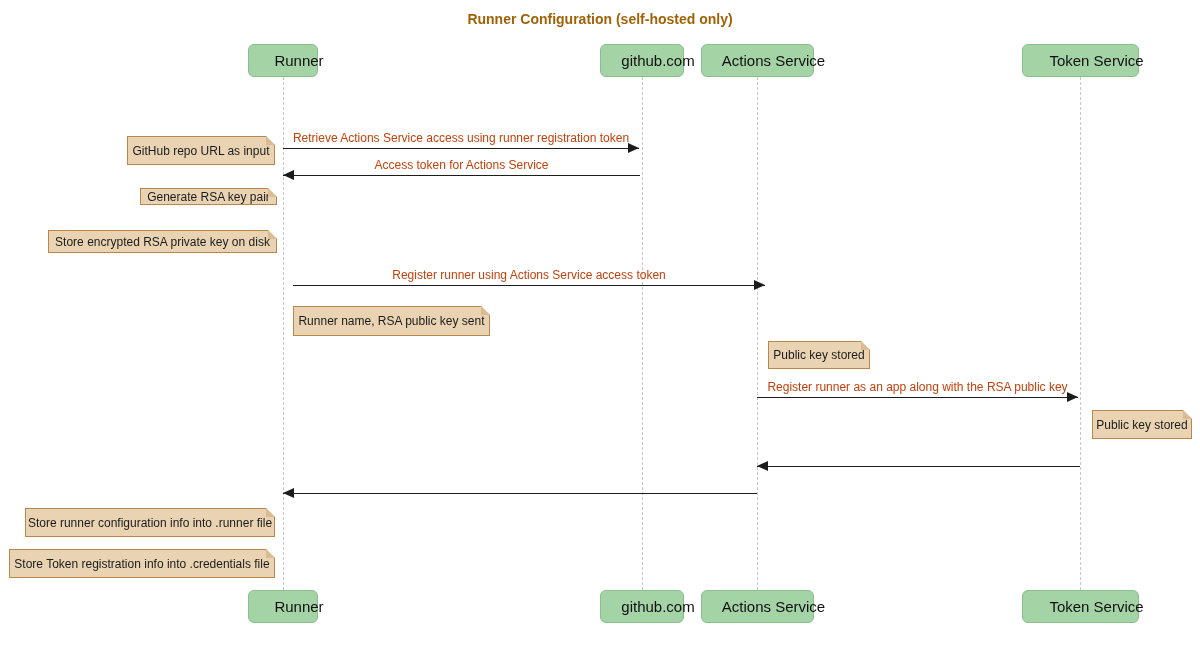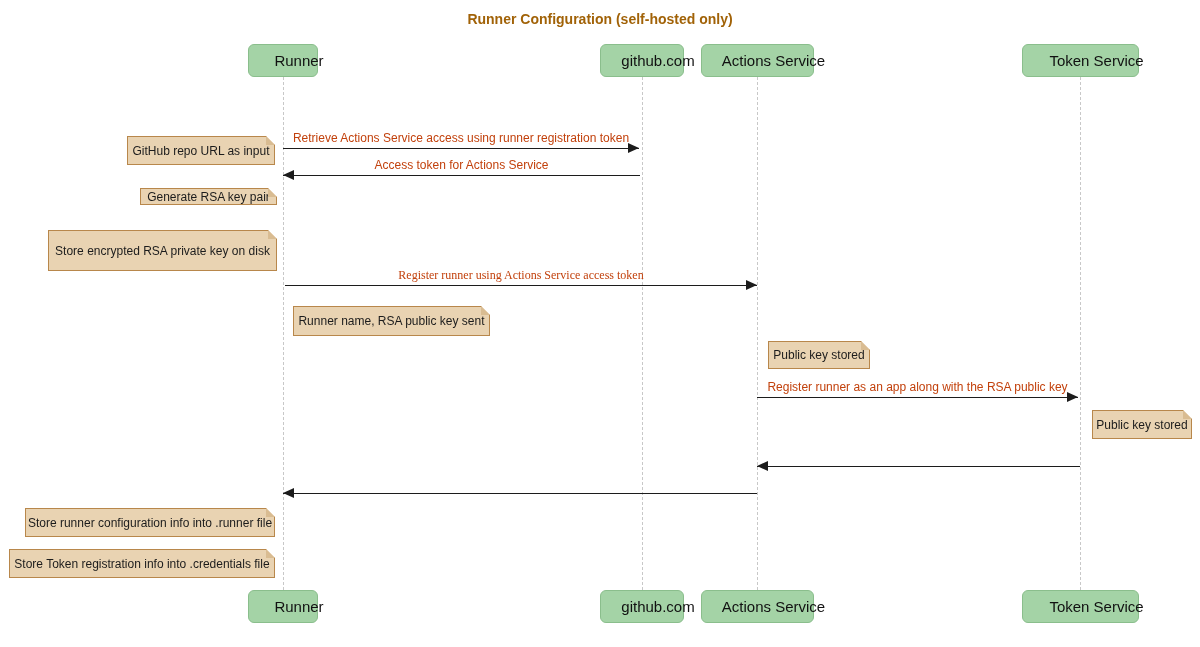--- a/index.html
+++ b/index.html
@@ -99,21 +99,21 @@
     <div class="msg-line"></div>
     <div class="arrow-right"></div>
   </div>
 
   <div class="msg" style="left:283px;top:158px;width:357px;">
     <div class="msg-label">Access token for Actions Service</div>
     <div class="msg-line"></div>
     <div class="arrow-left"></div>
   </div>
 
-  <div class="msg" style="left:285px;top:268px;width:472px;font-family:Liberation Serif, serif;">
+  <div class="msg" style="left:293px;top:268px;width:472px;">
     <div class="msg-label">Register runner using Actions Service access token</div>
     <div class="msg-line"></div>
     <div class="arrow-right"></div>
   </div>
 
   <div class="msg" style="left:757px;top:380px;width:321px;">
     <div class="msg-label">Register runner as an app along with the RSA public key</div>
     <div class="msg-line"></div>
     <div class="arrow-right"></div>
   </div>
@@ -127,21 +127,21 @@
     <div class="msg-line"></div>
     <div class="arrow-left"></div>
   </div>
 
   <div class="note" style="left:127px;top:92px;width:148px;height:29px;margin-top:44px;">
       <span>GitHub repo URL as input</span>
     </div>
   <div class="note" style="left:140px;top:188px;width:137px;height:17px;">
       <span>Generate RSA key pair</span>
     </div>
-  <div class="note" style="left:48px;top:230px;width:229px;height:41px;justify-content:center;">
+  <div class="note" style="left:48px;top:230px;width:229px;height:23px;justify-content:center;">
       <span>Store encrypted RSA private key on disk</span>
     </div>
   <div class="note" style="left:293px;top:306px;width:197px;height:30px;">
       <span>Runner name, RSA public key sent</span>
     </div>
   <div class="note" style="left:768px;top:341px;width:102px;height:28px;">
       <span>Public key stored</span>
     </div>
   <div class="note" style="left:1092px;top:410px;width:100px;height:29px;">
       <span>Public key stored</span>

